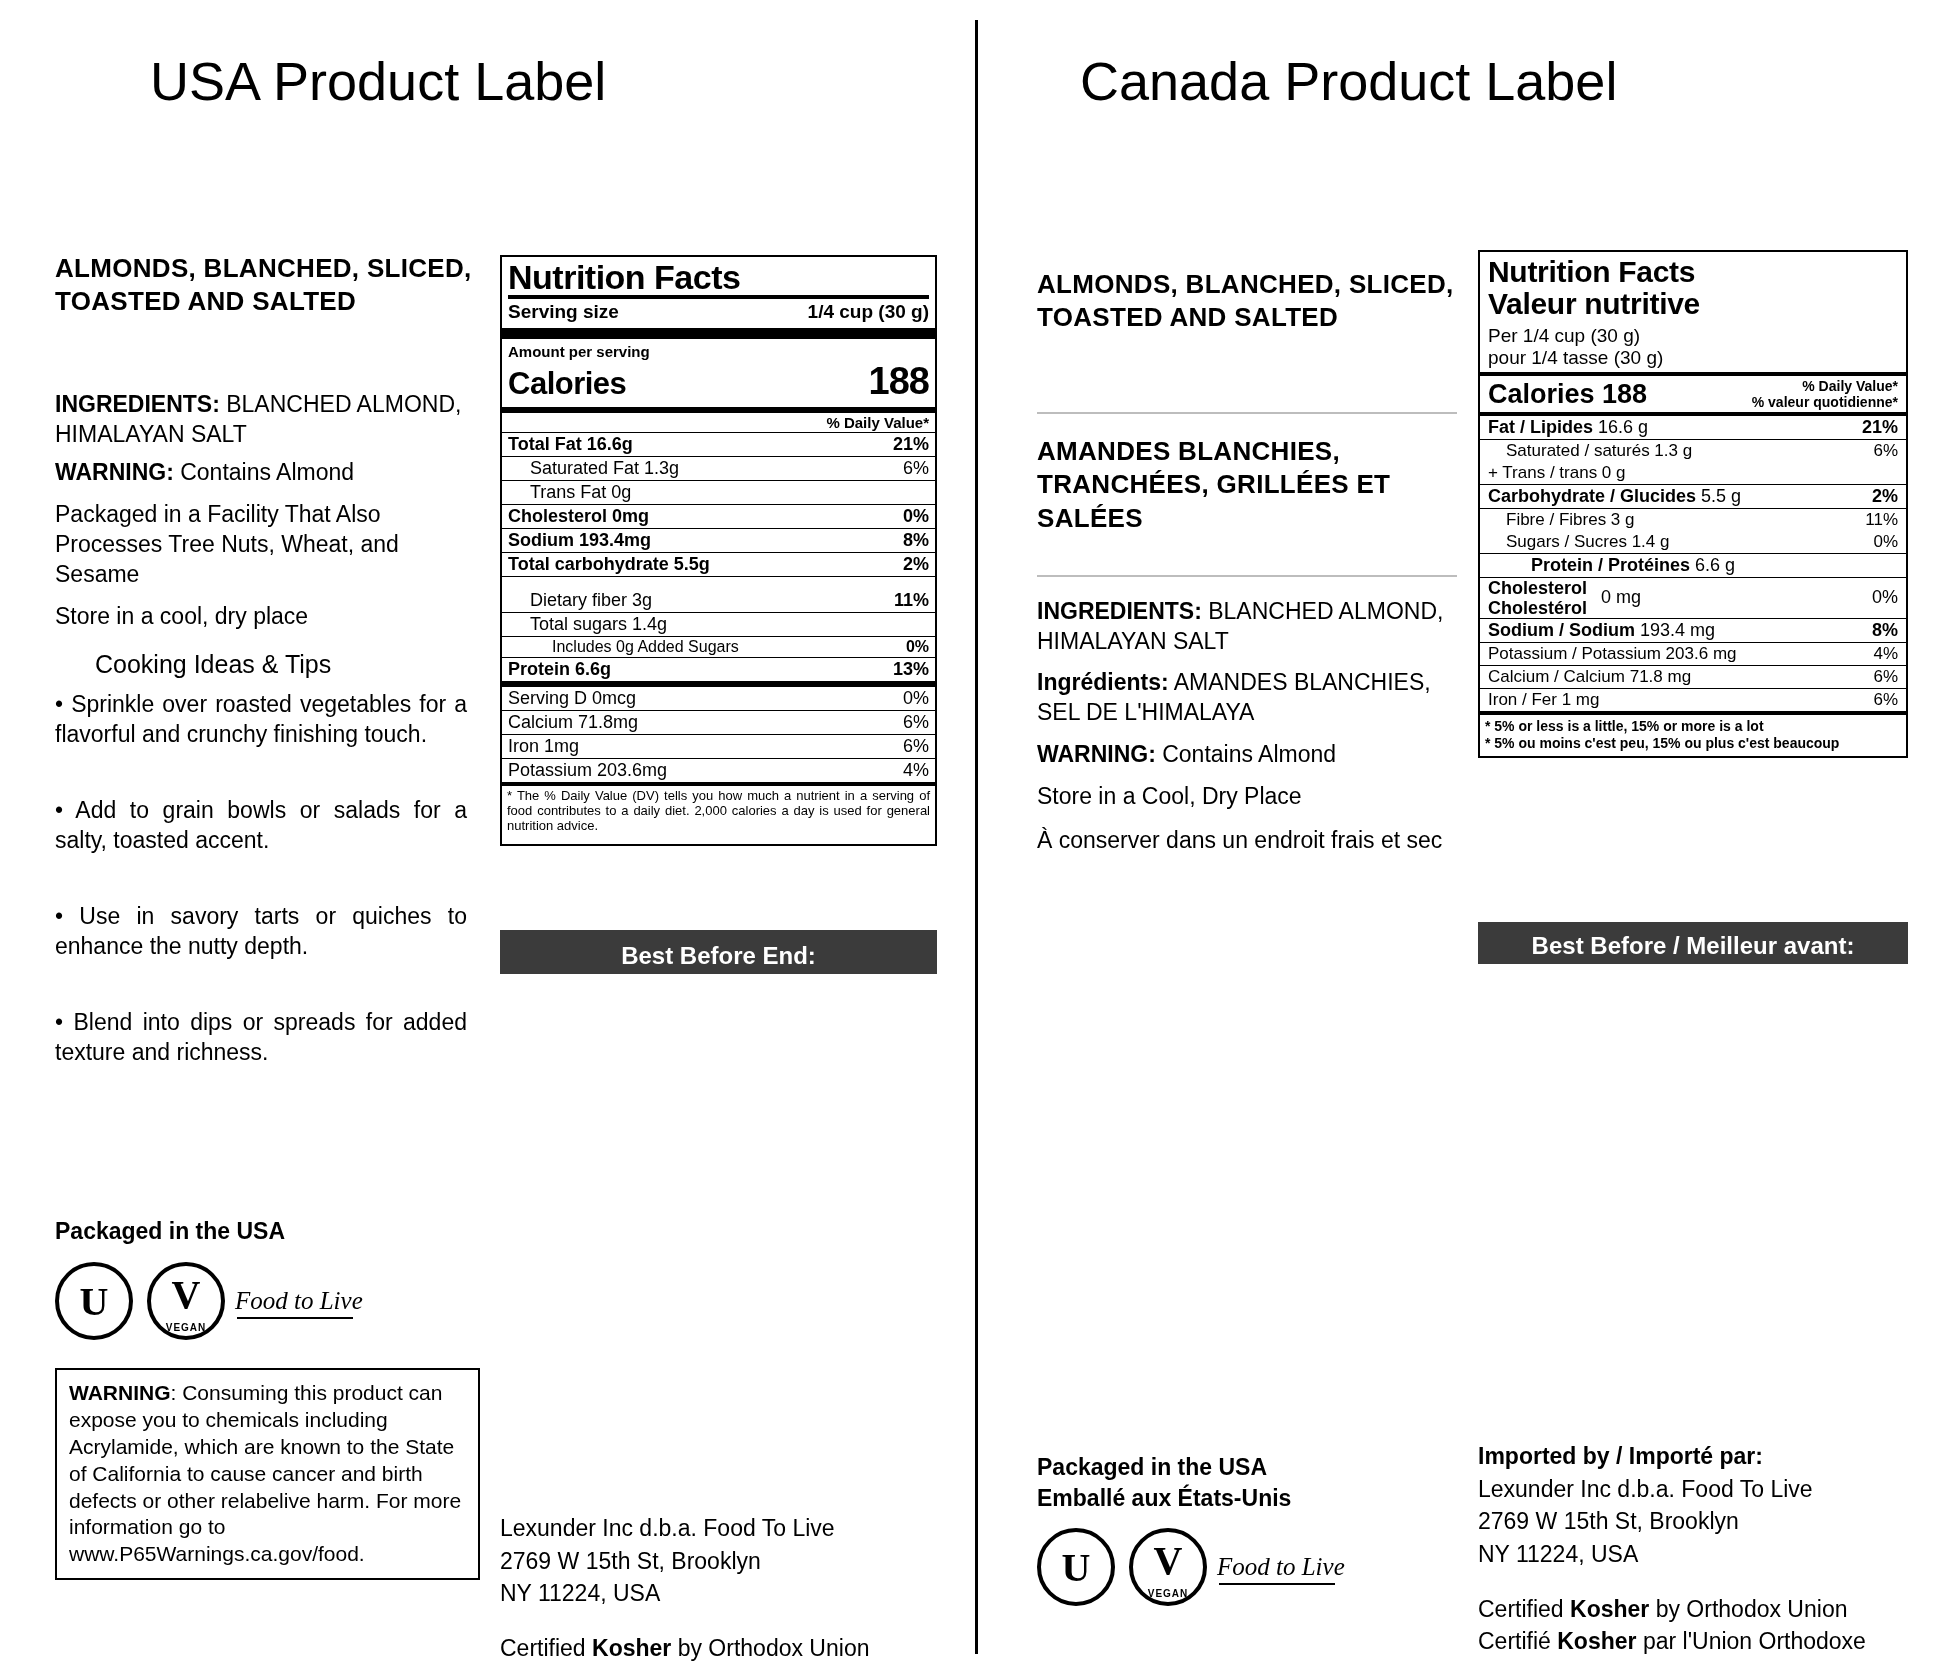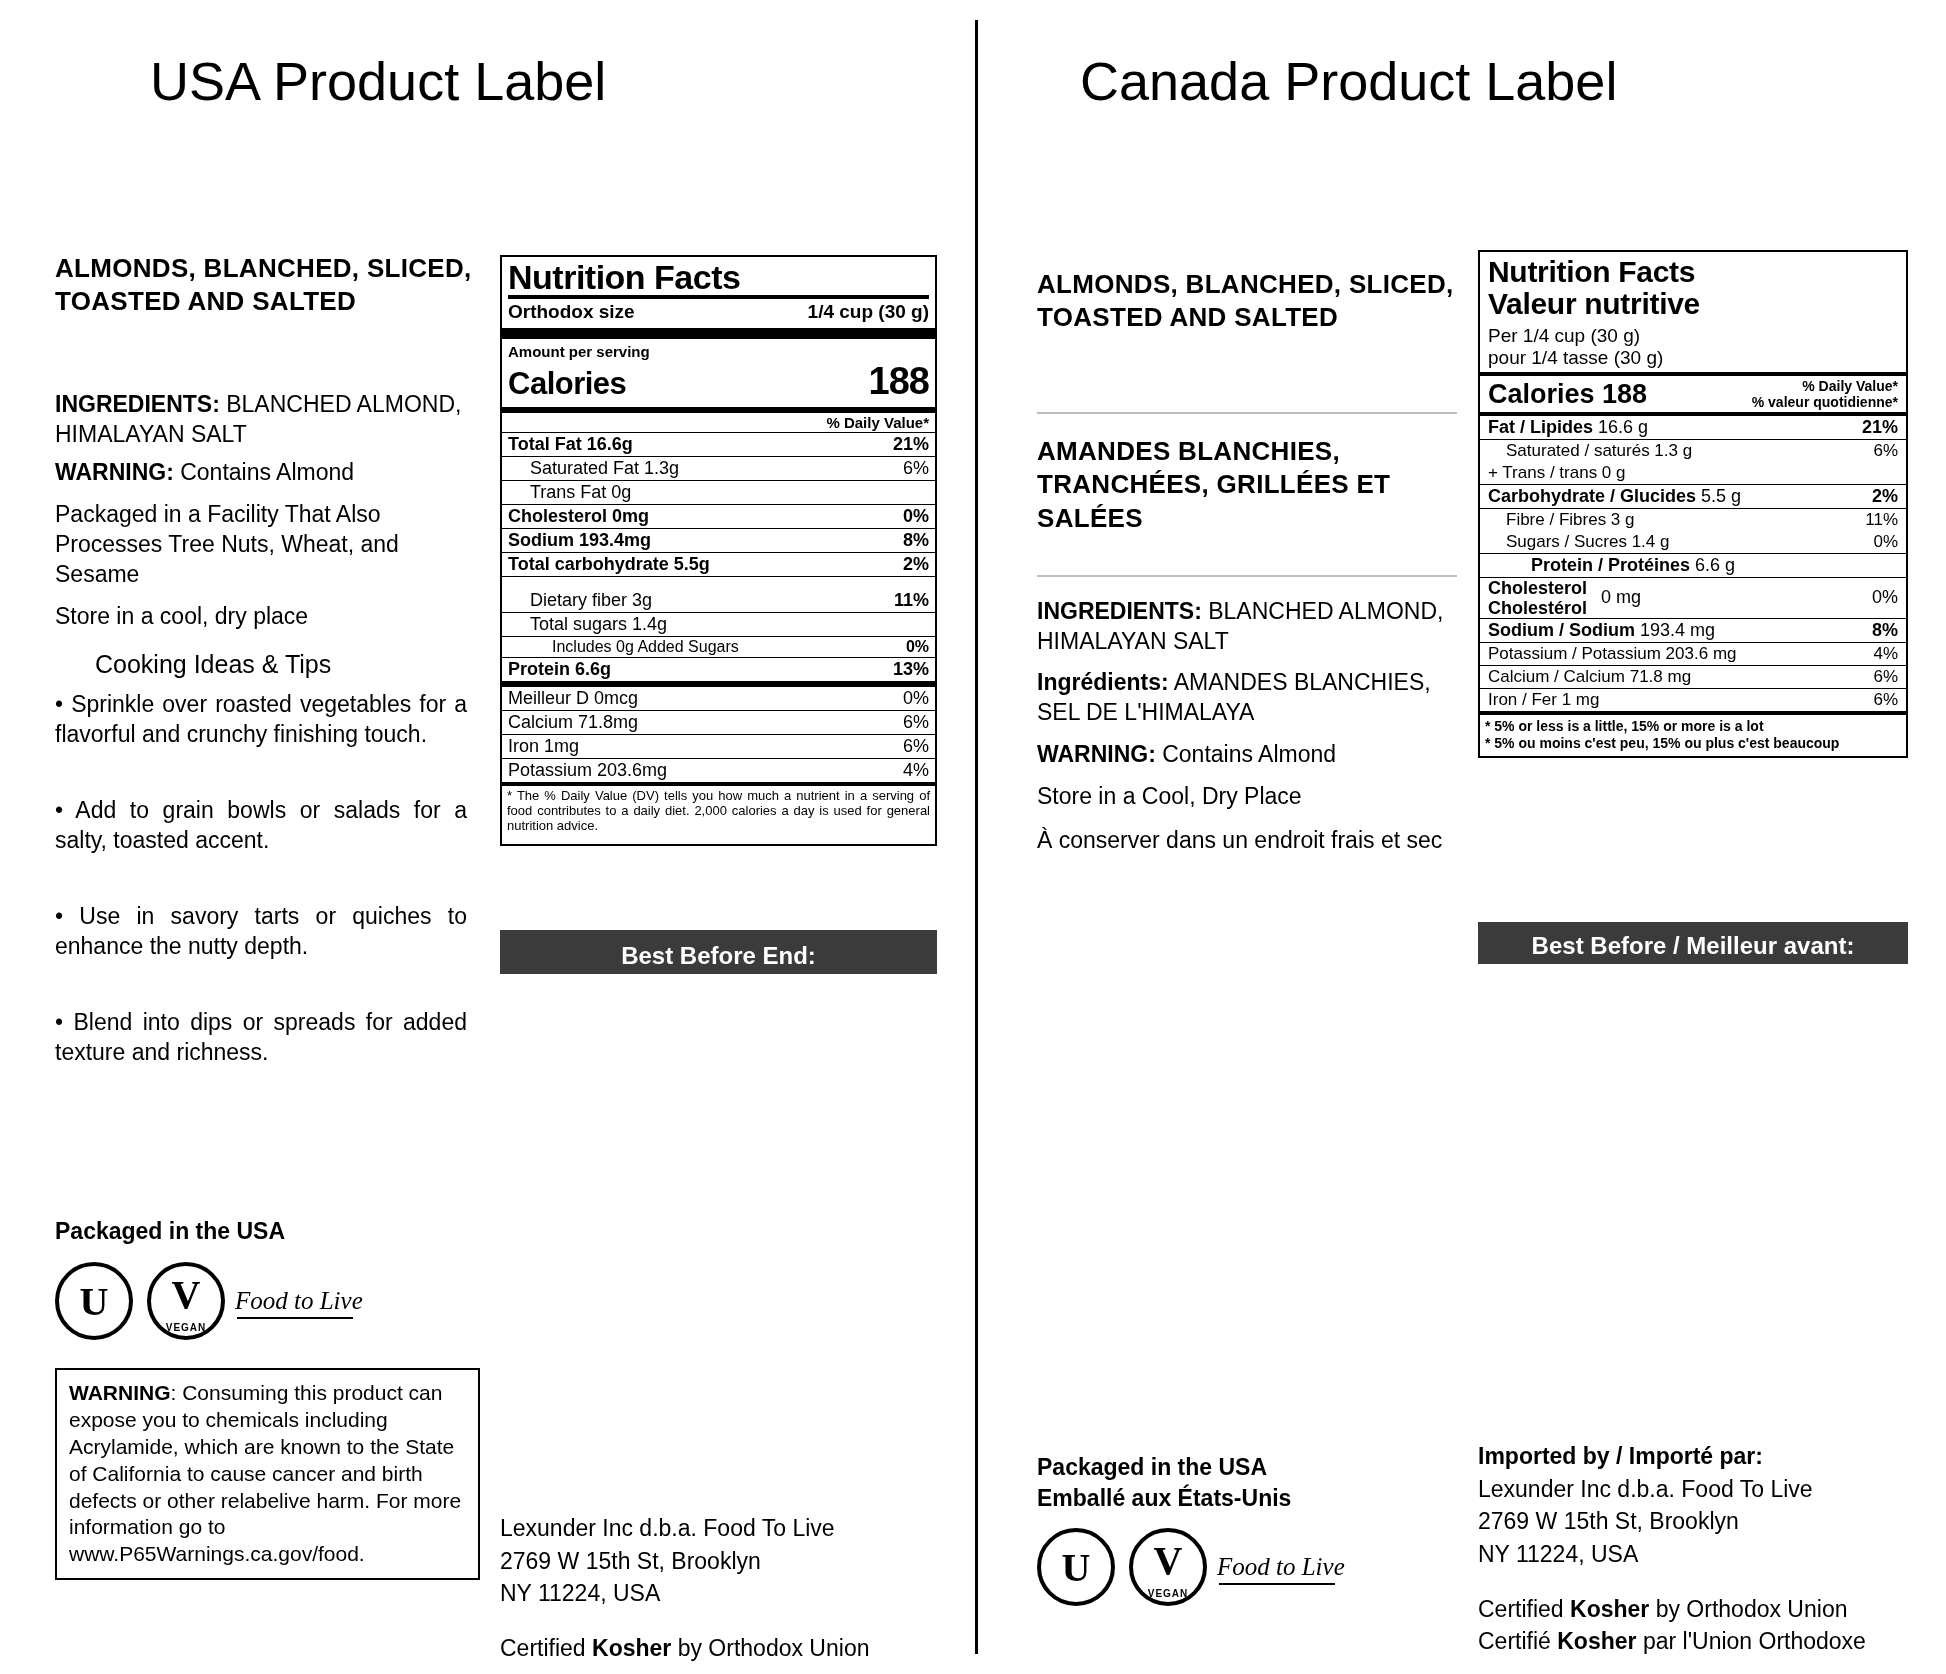--- a/index.html
+++ b/index.html
@@ -153,21 +153,21 @@
     <div>2769 W 15th St, Brooklyn</div>
     <div>NY 11224, USA</div>
     <div style="margin-top:22px;"><span>Certified </span><b>Kosher</b><span> by Orthodox Union</span></div>
   </div>
 
   <div class="nfp" id="usa-nfp">
     <div class="nf-pad">
       <div class="nf-title">Nutrition Facts</div>
       <div class="rule-med"></div>
       <div class="row" style="padding-top:2px;">
-        <span class="serv">Orthodox size</span>
+        <span class="serv">Serving size</span>
         <span class="serv-val">1/4 cup (30 g)</span>
       </div>
     </div>
     <div class="rule-thick"></div>
     <div class="nf-pad">
       <div class="amt">Amount per serving</div>
       <div class="cal-row">
         <span class="cal-lbl">Calories</span>
         <span class="cal-val">188</span>
       </div>
@@ -244,21 +244,21 @@
     <div class="nf-pad" style="padding-top:0;padding-bottom:0;">
       <div class="row bold">
         <span>Protein  6.6g</span>
         <span>13%</span>
       </div>
     </div>
 
     <div class="rule-mid"></div>
     <div class="nf-pad" style="padding-top:0;padding-bottom:0;">
       <div class="row">
-        <span>Meilleur D 0mcg</span>
+        <span>Serving D 0mcg</span>
         <span>0%</span>
       </div>
     </div>
     <div class="rule-thin"></div>
     <div class="nf-pad" style="padding-top:0;padding-bottom:0;">
       <div class="row">
         <span>Calcium 71.8mg</span>
         <span>6%</span>
       </div>
     </div>

